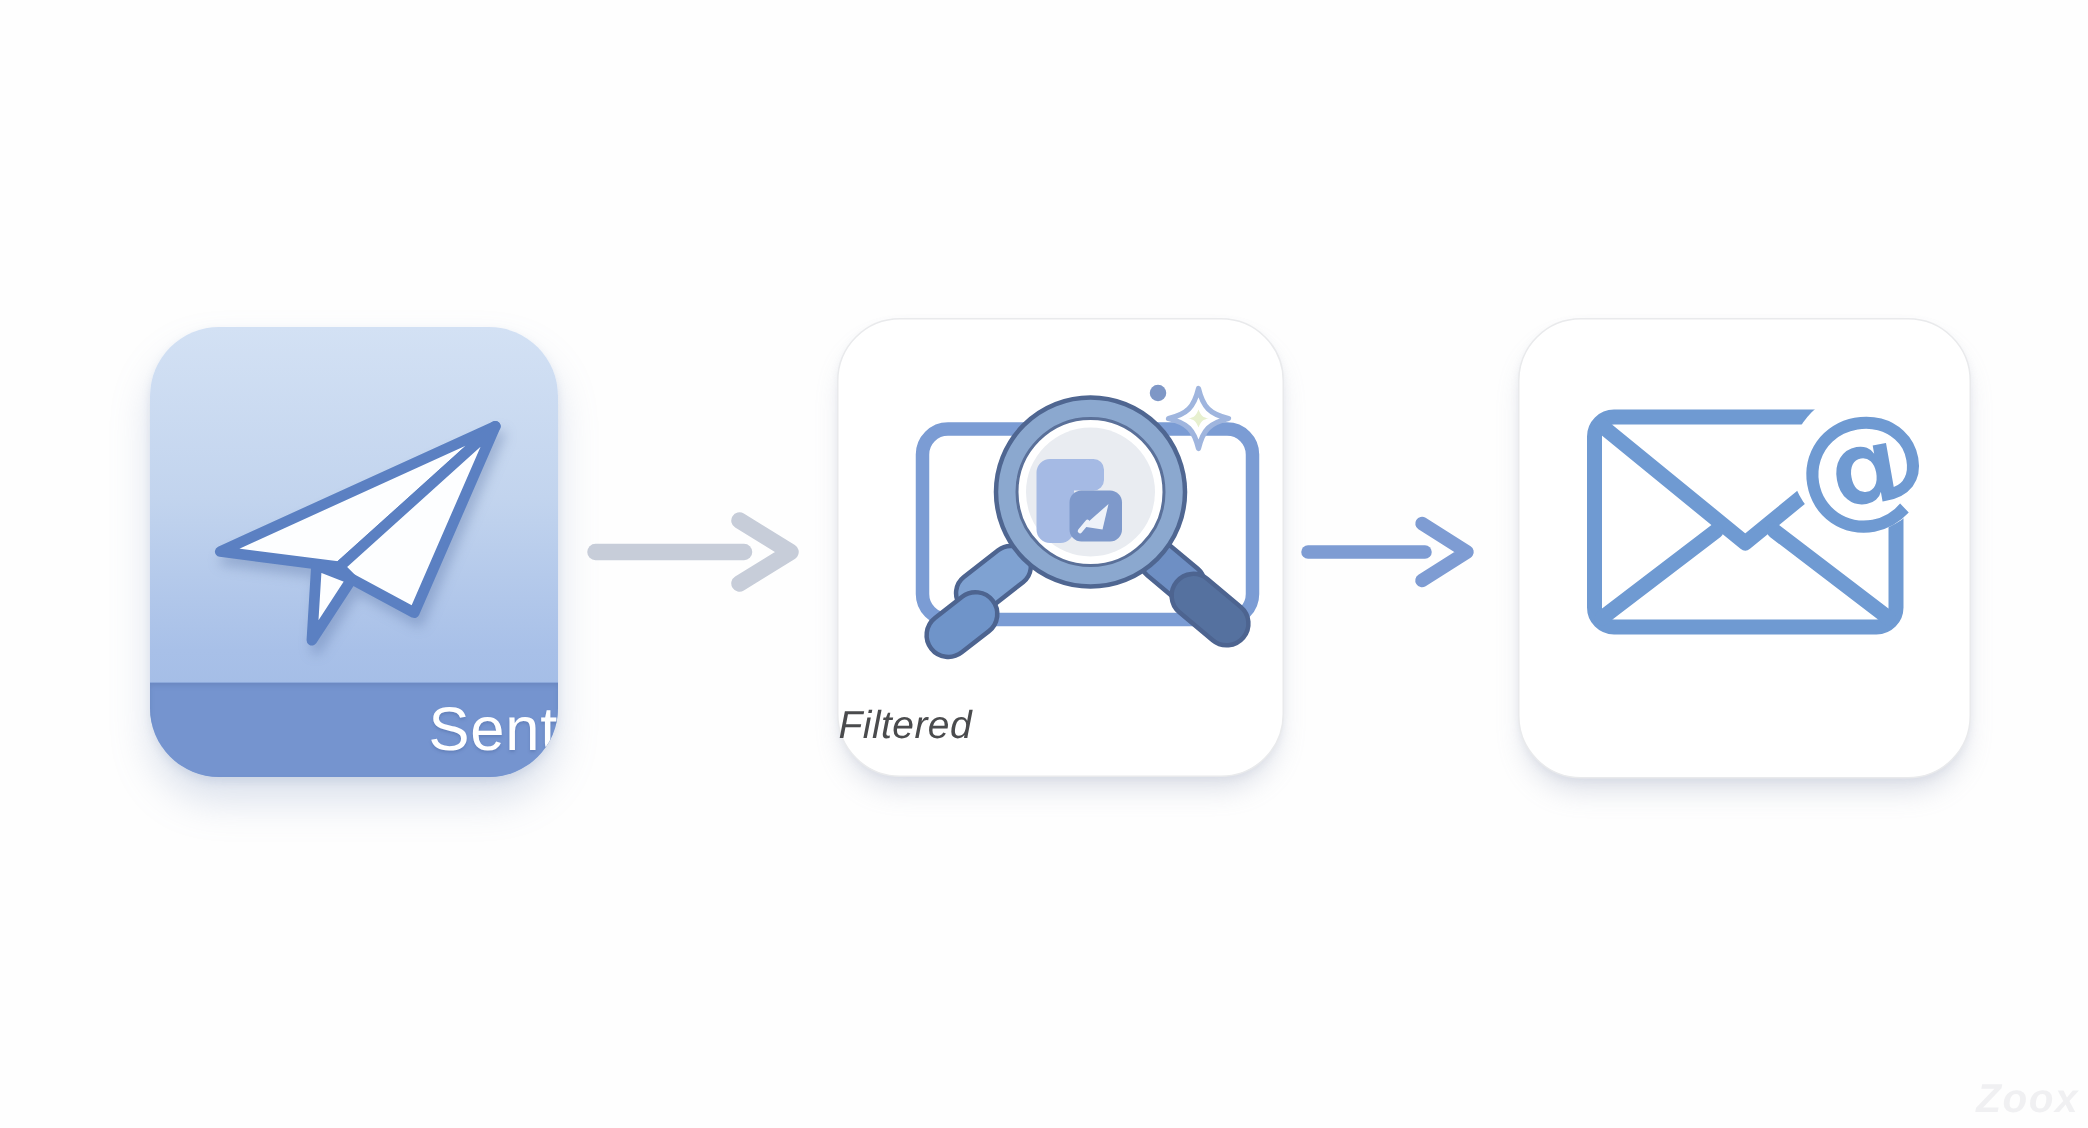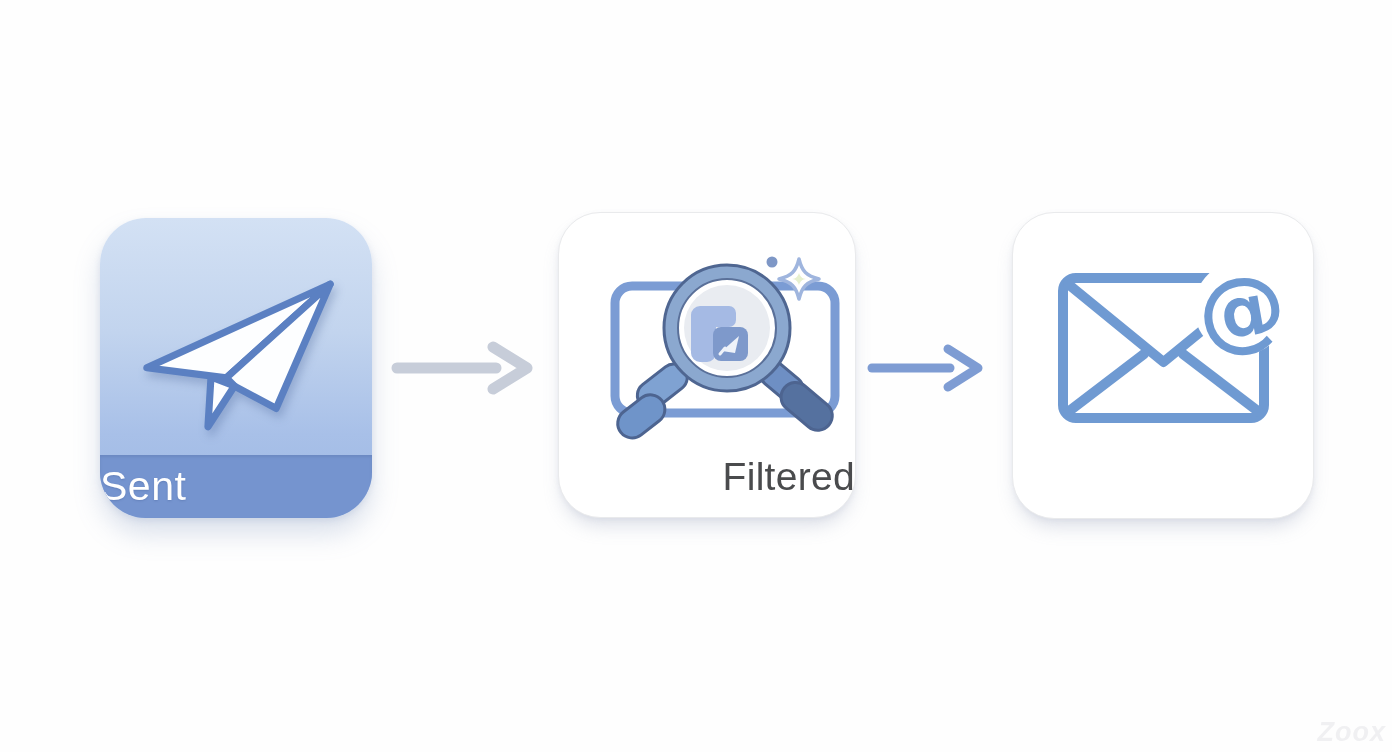--- a/index.html
+++ b/index.html
@@ -16,40 +16,40 @@
   .card-sent{
     left:100px;top:218px;width:272px;height:300px;border-radius:46px;
     background:linear-gradient(180deg,var(--sent-card-top,#d3e1f4) 0%,#c2d4ee 38%,#a8c0e8 72%,var(--sent-card-bottom,#9db8e3) 100%);
     box-shadow:0 16px 26px rgba(130,150,190,.28), 0 3px 6px rgba(130,150,190,.18);
     overflow:hidden;
   }
   .plane-svg{position:absolute;left:36px;top:56px;filter:drop-shadow(3px 6px 4px rgba(70,95,150,.30));}
   .sent-band{
     position:absolute;left:0;right:0;bottom:0;height:63px;
     background:var(--sent-band,#7594cf);
-    display:flex;align-items:center;justify-content:flex-start;
+    display:flex;align-items:center;justify-content:flex-end;
     box-shadow:inset 0 2px 3px rgba(90,115,170,.35);
   }
   .sent-label{
     color:var(--sent-label-color,#ffffff);font-size:41px;font-weight:500;letter-spacing:.5px;
     text-shadow:0 1px 2px rgba(70,95,150,.35);
   }
 
   
   .card-white{
     background:#ffffff;
     border:1px solid var(--white-card-border,#e9eaec);
     border-radius:42px;
     box-shadow:0 12px 18px -4px rgba(150,160,185,.30), 0 2px 5px rgba(170,175,195,.15);
   }
   .card-filtered{left:558px;top:212px;width:298px;height:306px;}
   .card-delivered{left:1012px;top:212px;width:302px;height:307px;}
   .white-label{
-    position:absolute;left:0;right:0;bottom:18px;text-align:right;
-    font-size:39px;font-weight:500;color:var(--label-color,#4a4b4d);letter-spacing:.3px;
+    position:absolute;left:0;right:0;bottom:18px;text-align:left;
+    font-size:26px;font-weight:500;color:var(--label-color,#4a4b4d);letter-spacing:.3px;font-style:italic;
   }
   .magnifier-svg{position:absolute;left:42px;top:33px;}
   .envelope-svg{position:absolute;left:38px;top:48px;}
 
   
   .arrow{position:absolute;}
   .arrow-1{left:390px;top:337px;}
   .arrow-2{left:866px;top:341px;}
 
   

